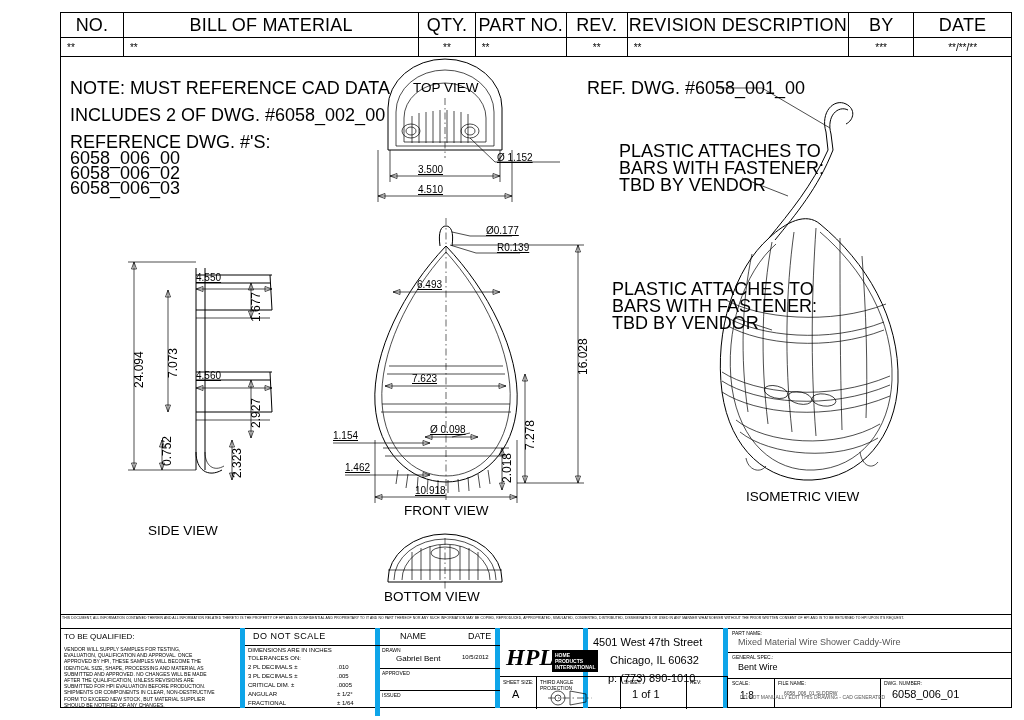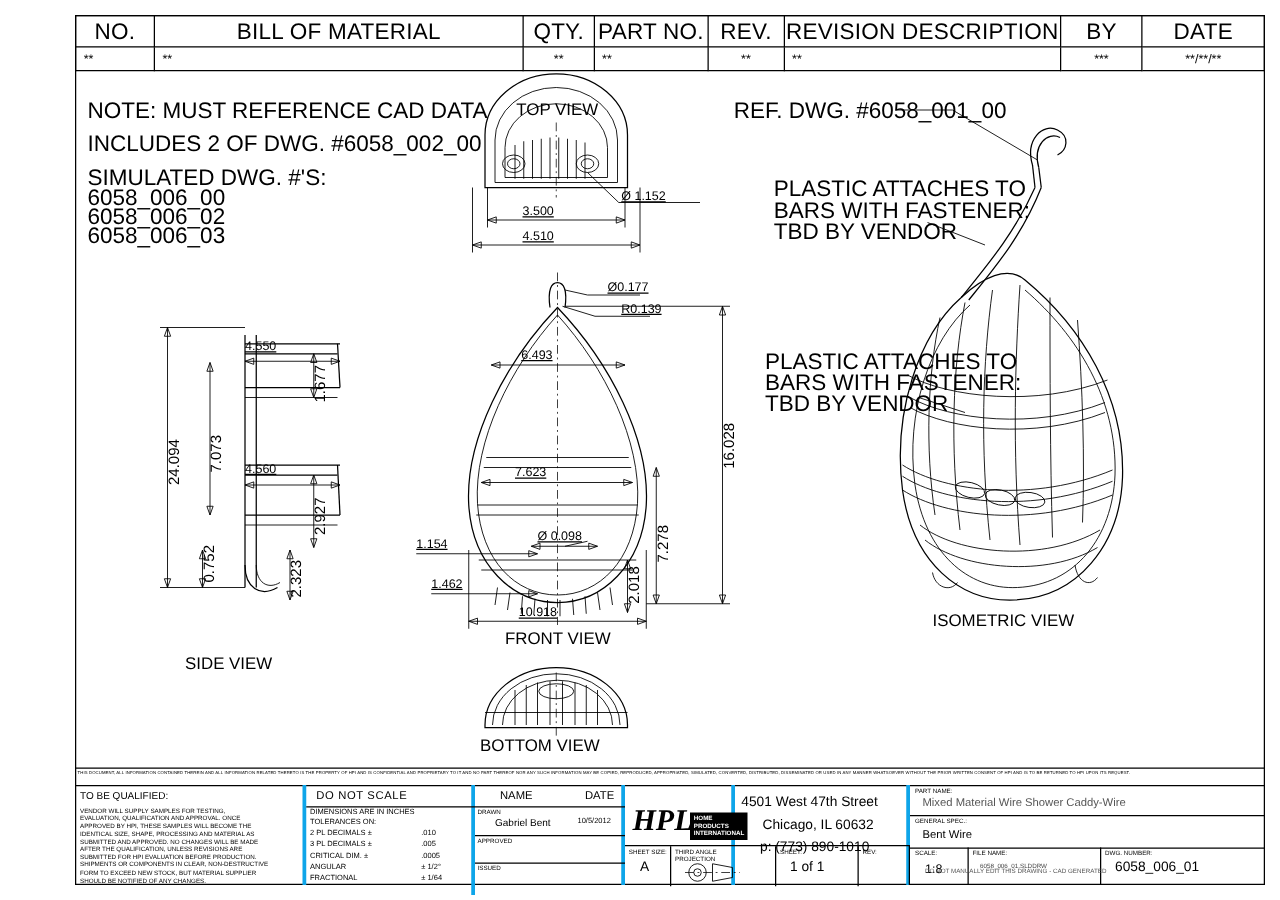--- a/index.html
+++ b/index.html
@@ -15,21 +15,21 @@
   .bom .vals td.left{text-align:left;padding-left:6px;}
   
   .note{position:absolute;font-size:18px;line-height:17px;white-space:pre;}
   .dim{position:absolute;font-size:10px;text-decoration:underline;}
   .dimv{position:absolute;font-size:12px;transform-origin:0 0;}
   .viewname{position:absolute;font-size:13.5px;}
   
   .tb{position:absolute;left:60px;top:614px;width:952px;height:94px;border-top:1px solid #000;box-sizing:border-box;}
   .legal{position:absolute;left:62px;top:616px;width:948px;font-size:3.4px;line-height:4.2px;color:#000;letter-spacing:.1px;}
   .tbrow{position:absolute;left:60px;top:628px;width:952px;height:80px;border-top:1px solid #000;box-sizing:border-box;}
-  .cell{position:absolute;box-sizing:border-box;border-right:3px solid #0ea5e9;}
+  .cell{position:absolute;box-sizing:border-box;border-right:5px solid #0ea5e9;}
   .tiny{font-size:5px;line-height:6.2px;}
   .tiny2{font-size:6px;line-height:7.5px;}
   .t8{font-size:8px;}
   .t9{font-size:9px;}
   .t10{font-size:10px;}
   .t11{font-size:11px;}
   svg{position:absolute;left:0;top:0;overflow:visible;}
   .ln{stroke:#000;fill:none;}
   .thin{stroke-width:.7}
   .med{stroke-width:1}
@@ -74,21 +74,21 @@
         <td class="left">**</td>
         <td>***</td>
         <td>**/**/**</td>
       </tr>
     </tbody>
       </table>
   </div>
 
   <div class="note" style="left:70px;top:80px;">NOTE: MUST REFERENCE CAD DATA</div>
   <div class="note" style="left:70px;top:107px;">INCLUDES 2 OF DWG. #6058_002_00</div>
-  <div class="note" style="left:70px;top:134px;">SIMULATED DWG. #'S:</div>
+  <div class="note" style="left:70px;top:134px;">REFERENCE DWG. #'S:</div>
   <div class="note" style="left:70px;top:150px;">6058_006_00</div>
   <div class="note" style="left:70px;top:165px;">6058_006_02</div>
   <div class="note" style="left:70px;top:180px;">6058_006_03</div>
 
   <div class="note" style="left:587px;top:80px;">REF. DWG. #6058_001_00</div>
   <div class="note" style="left:619px;top:143px;">PLASTIC ATTACHES TO
 BARS WITH FASTENER:
 TBD BY VENDOR</div>
   <div class="note" style="left:612px;top:281px;">PLASTIC ATTACHES TO
 BARS WITH FASTENER:

